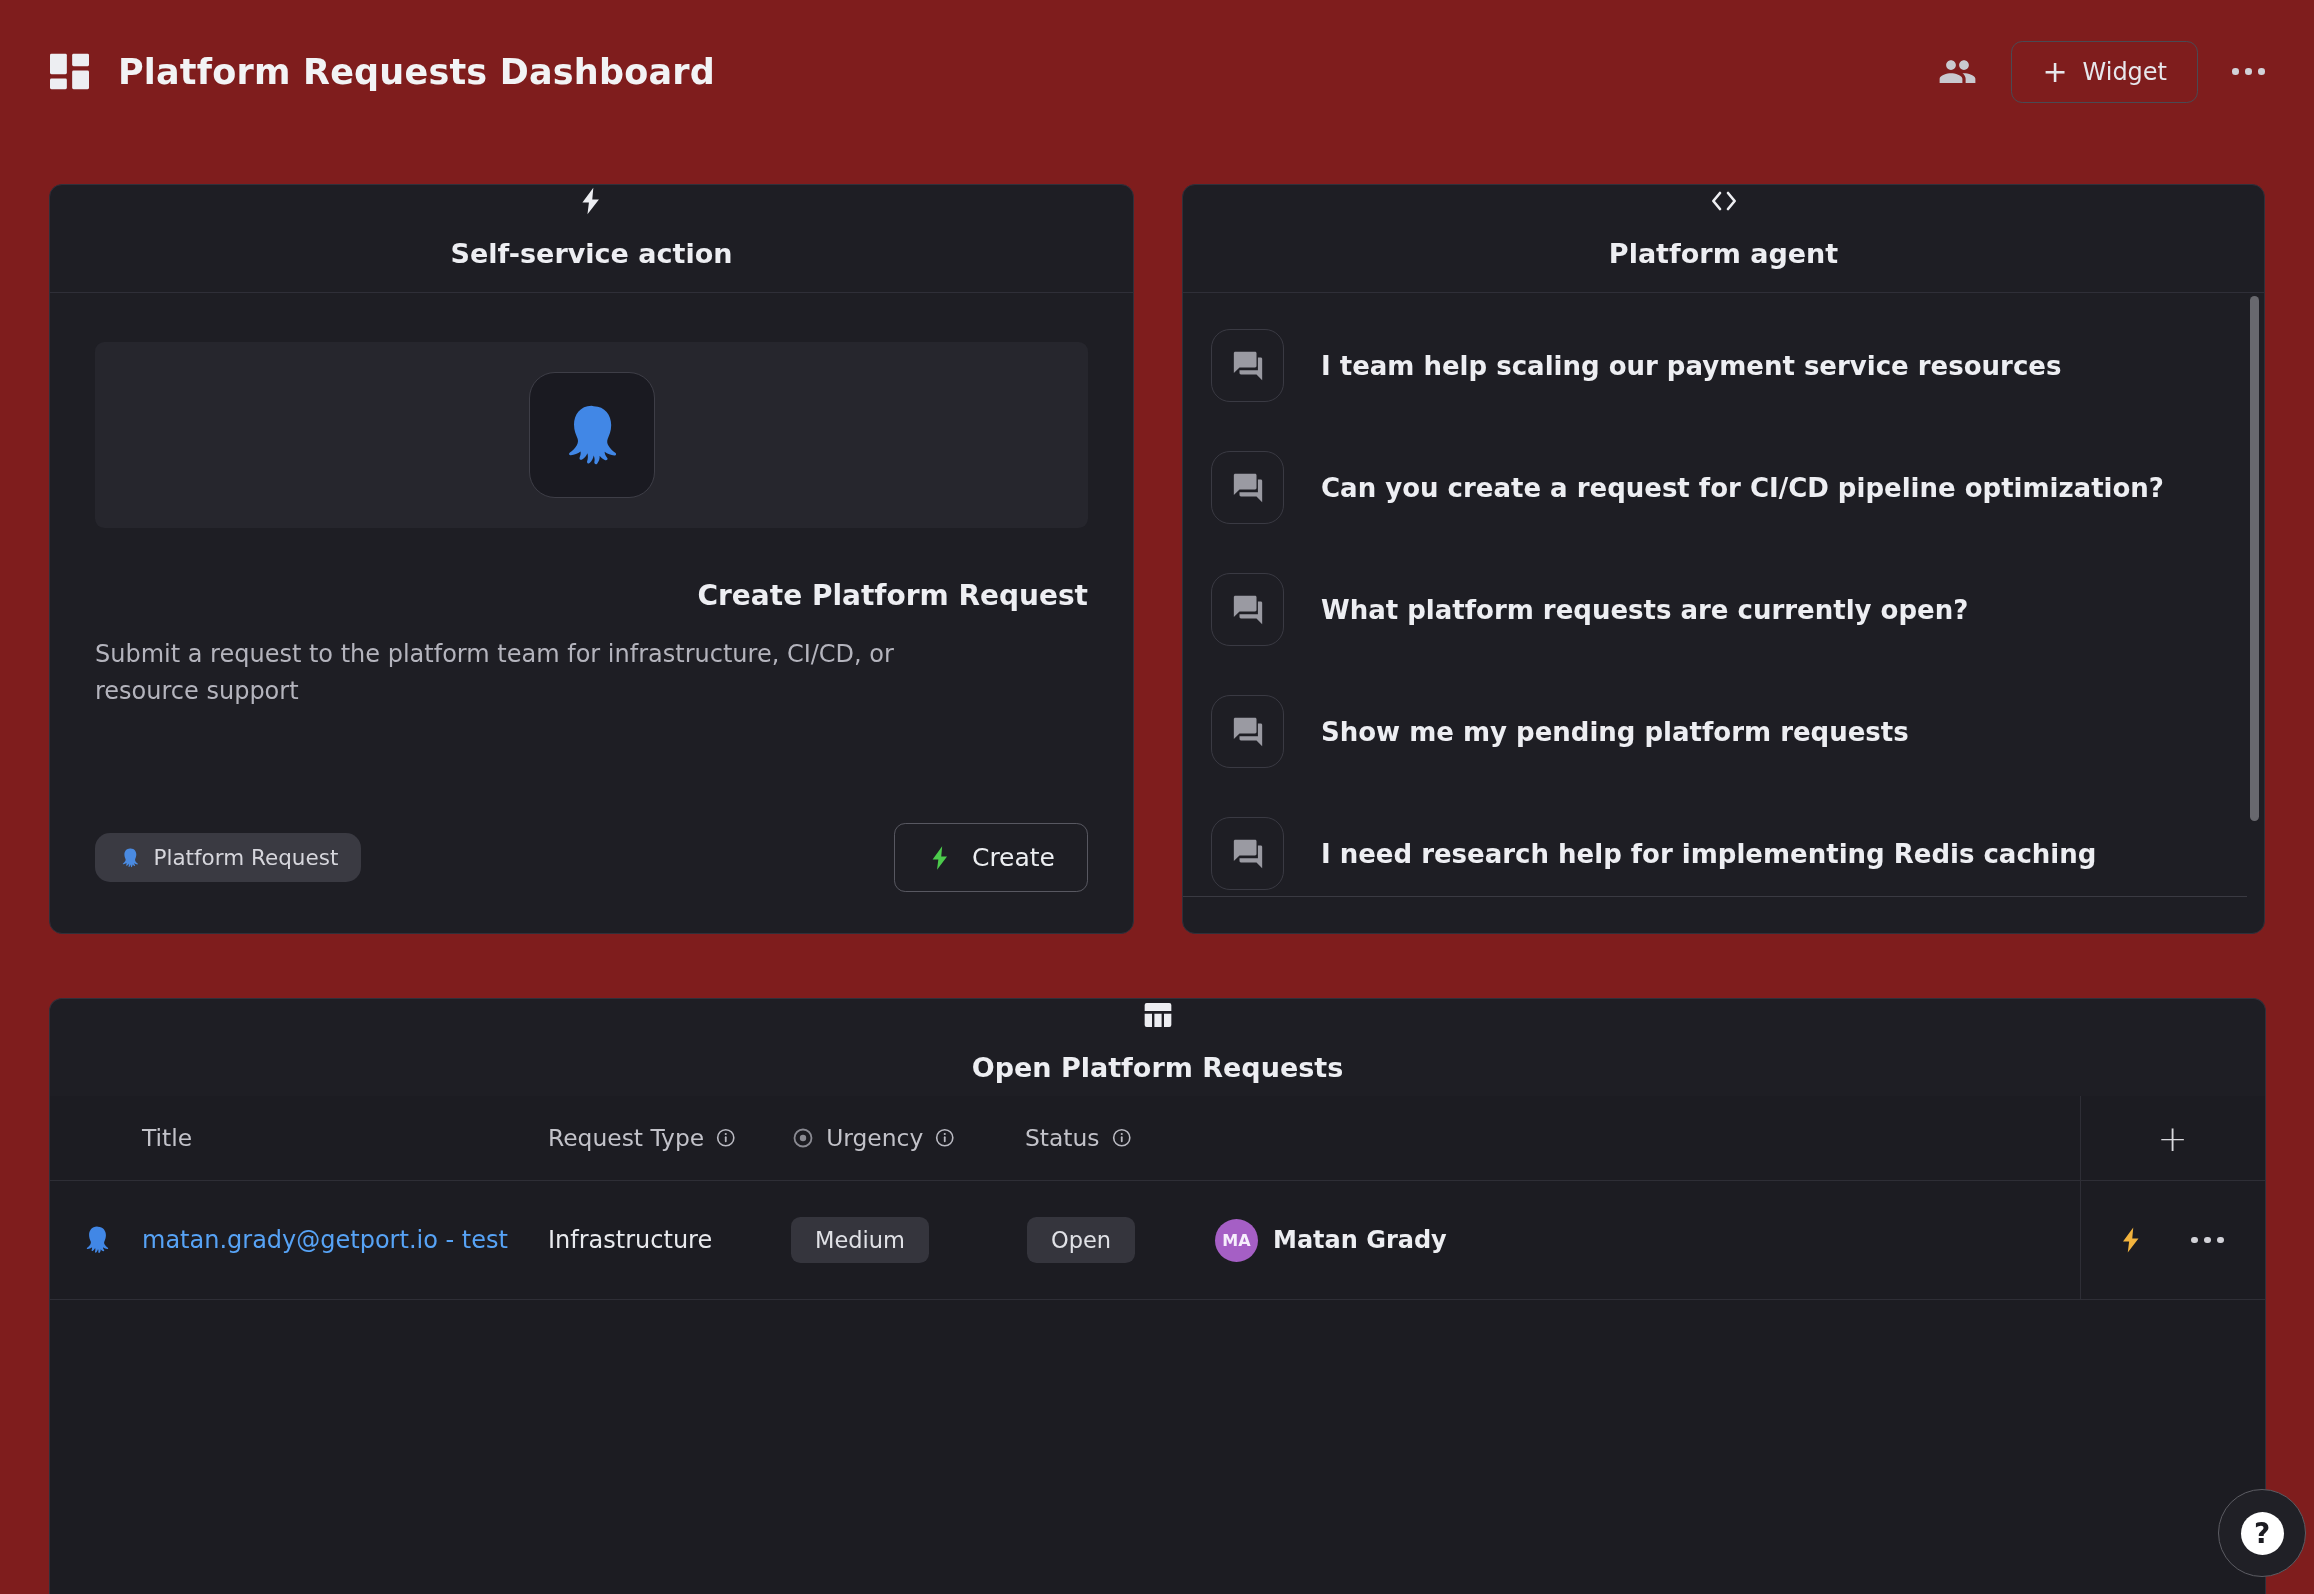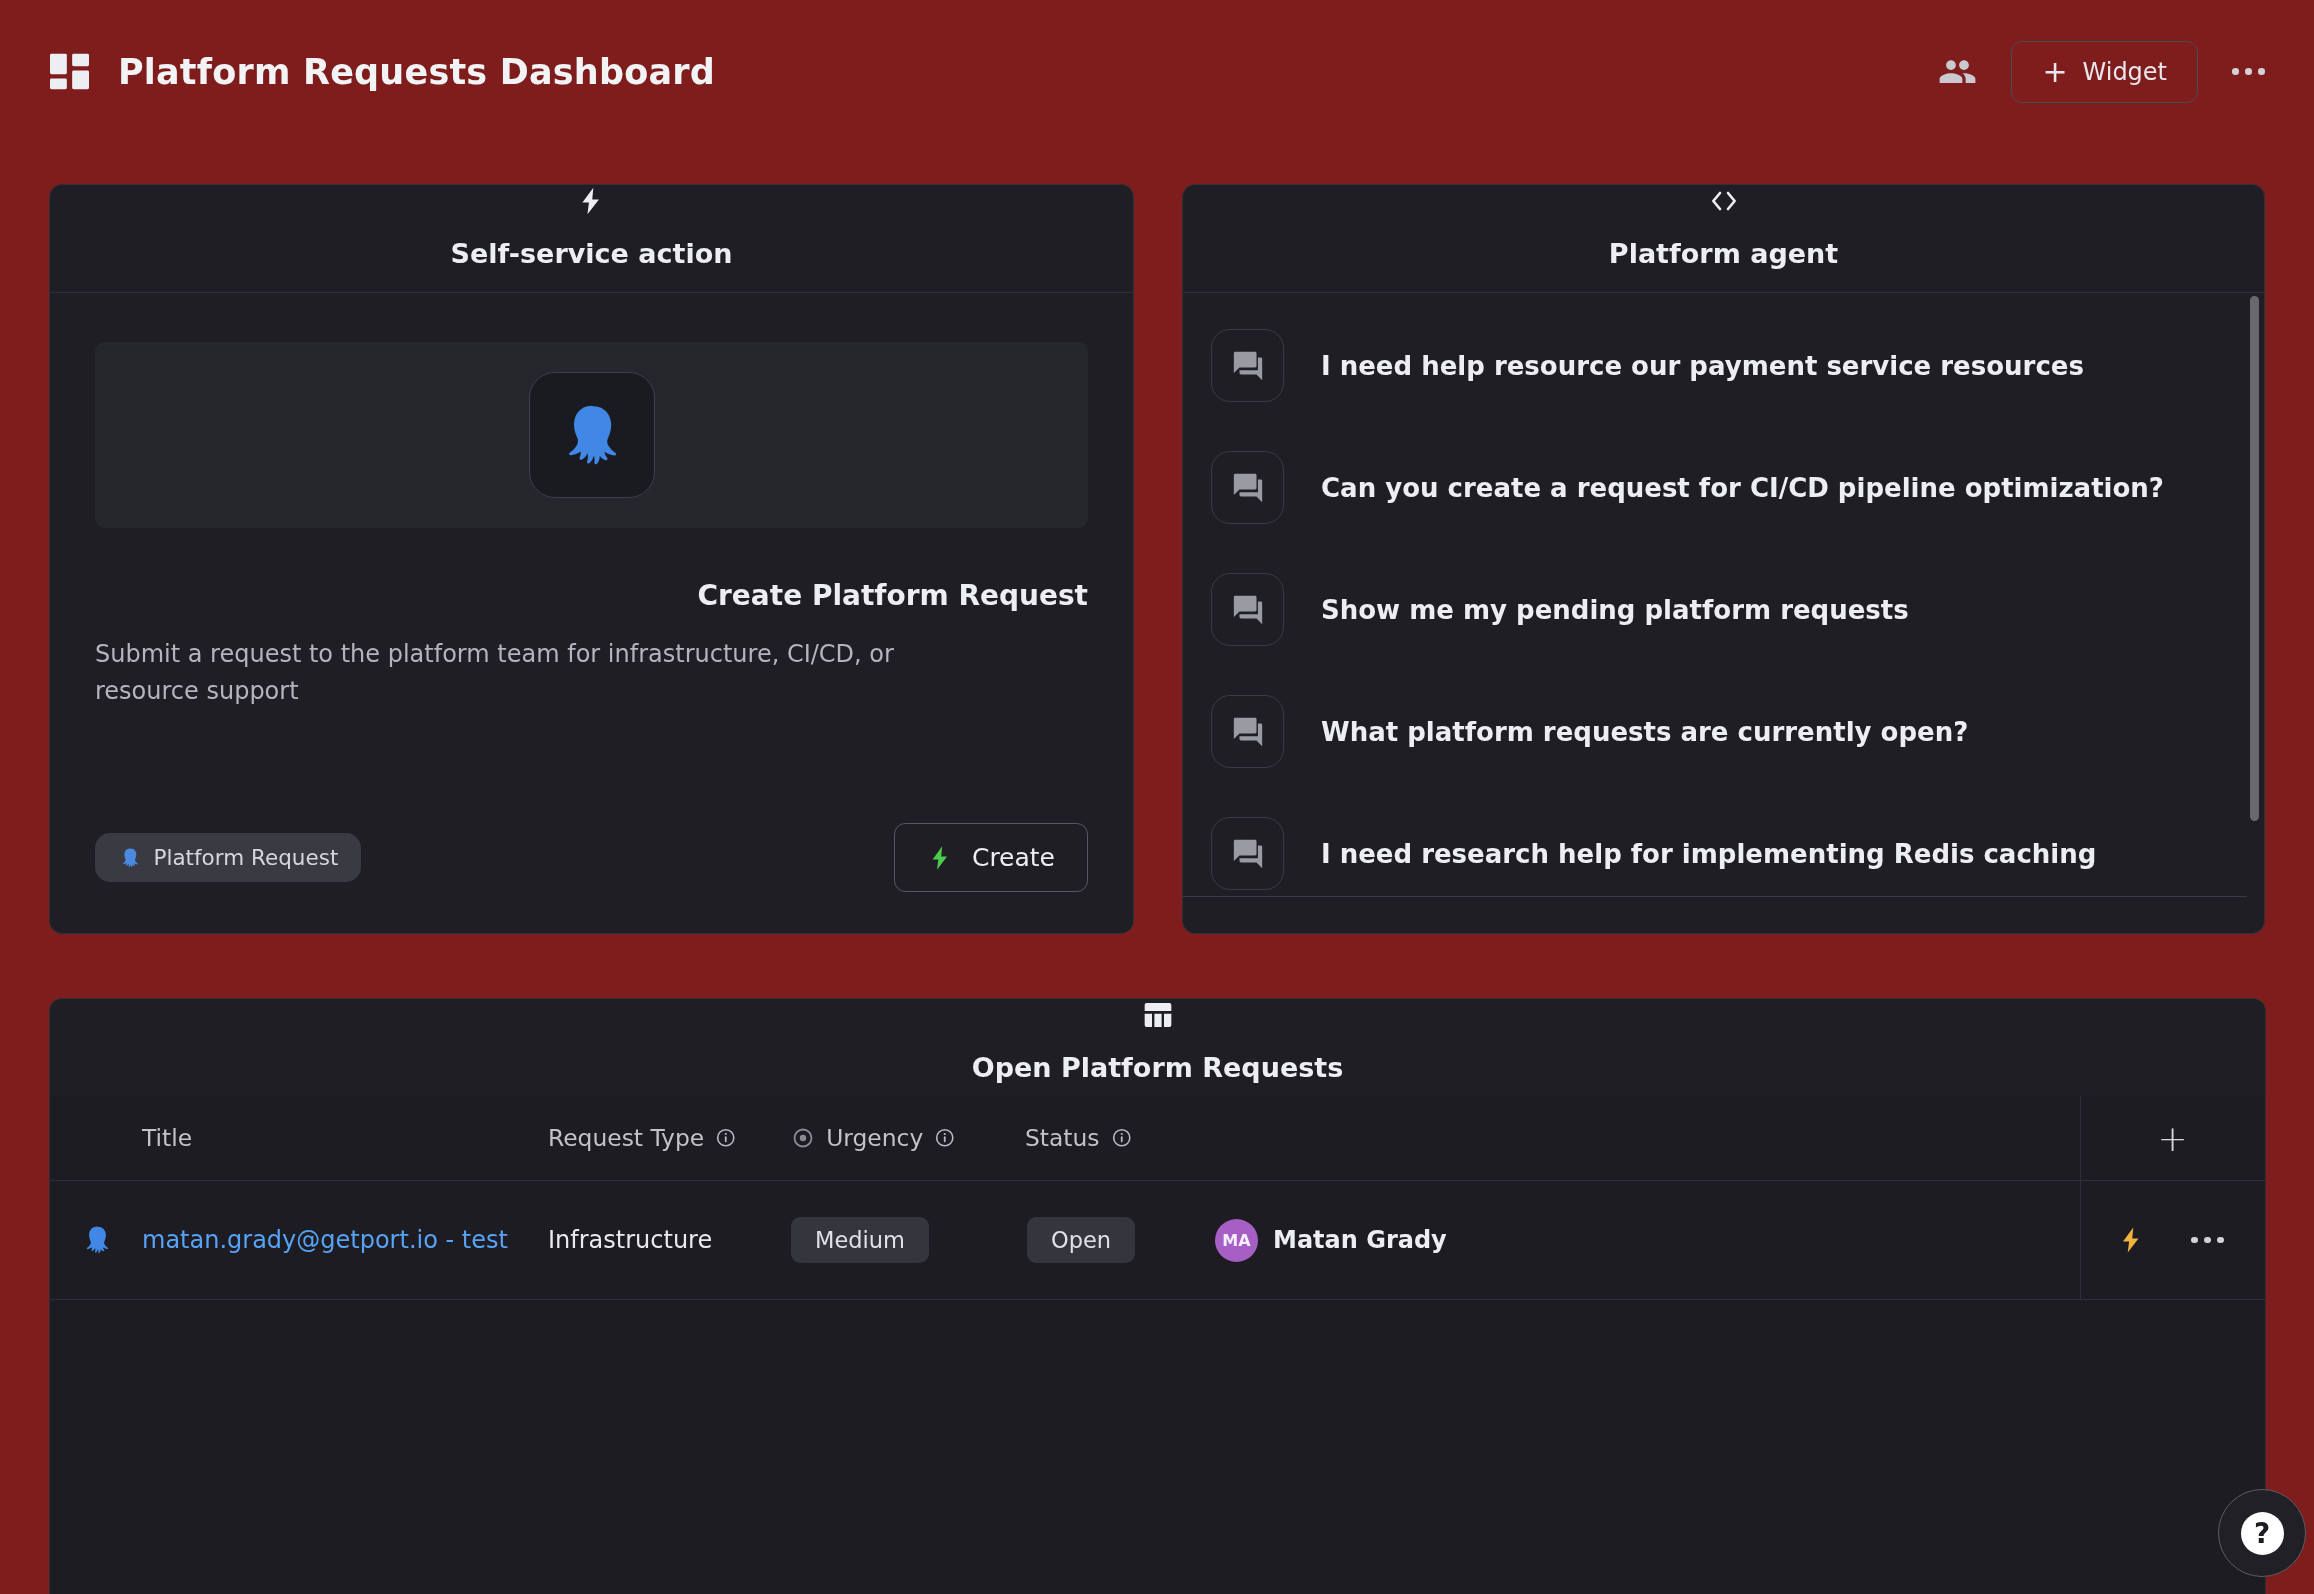--- a/index.html
+++ b/index.html
@@ -196,45 +196,45 @@
         </svg>
       <span>Platform agent</span>
     </div>
     <div class="agent-list">
       <div class="sugg-item">
         <span class="sugg-ico">
             <svg class="chat-ico" viewBox="0 0 36 36" width="34" height="34">
               <use href="#sym-chat"></use>
             </svg>
           </span>
-        <span class="sugg-label">I need help resource our payment service resources</span>
+        <span class="sugg-label">I team help scaling our payment service resources</span>
       </div>
       <div class="sugg-item">
         <span class="sugg-ico">
             <svg class="chat-ico" viewBox="0 0 36 36" width="34" height="34">
               <use href="#sym-chat"></use>
             </svg>
           </span>
         <span class="sugg-label">Can you create a request for CI/CD pipeline optimization?</span>
       </div>
       <div class="sugg-item">
         <span class="sugg-ico">
             <svg class="chat-ico" viewBox="0 0 36 36" width="34" height="34">
               <use href="#sym-chat"></use>
             </svg>
           </span>
+        <span class="sugg-label">What platform requests are currently open?</span>
+      </div>
+      <div class="sugg-item">
+        <span class="sugg-ico">
+            <svg class="chat-ico" viewBox="0 0 36 36" width="34" height="34">
+              <use href="#sym-chat"></use>
+            </svg>
+          </span>
         <span class="sugg-label">Show me my pending platform requests</span>
-      </div>
-      <div class="sugg-item">
-        <span class="sugg-ico">
-            <svg class="chat-ico" viewBox="0 0 36 36" width="34" height="34">
-              <use href="#sym-chat"></use>
-            </svg>
-          </span>
-        <span class="sugg-label">What platform requests are currently open?</span>
       </div>
       <div class="sugg-item">
         <span class="sugg-ico">
             <svg class="chat-ico" viewBox="0 0 36 36" width="34" height="34">
               <use href="#sym-chat"></use>
             </svg>
           </span>
         <span class="sugg-label">I need research help for implementing Redis caching</span>
       </div>
     </div>

